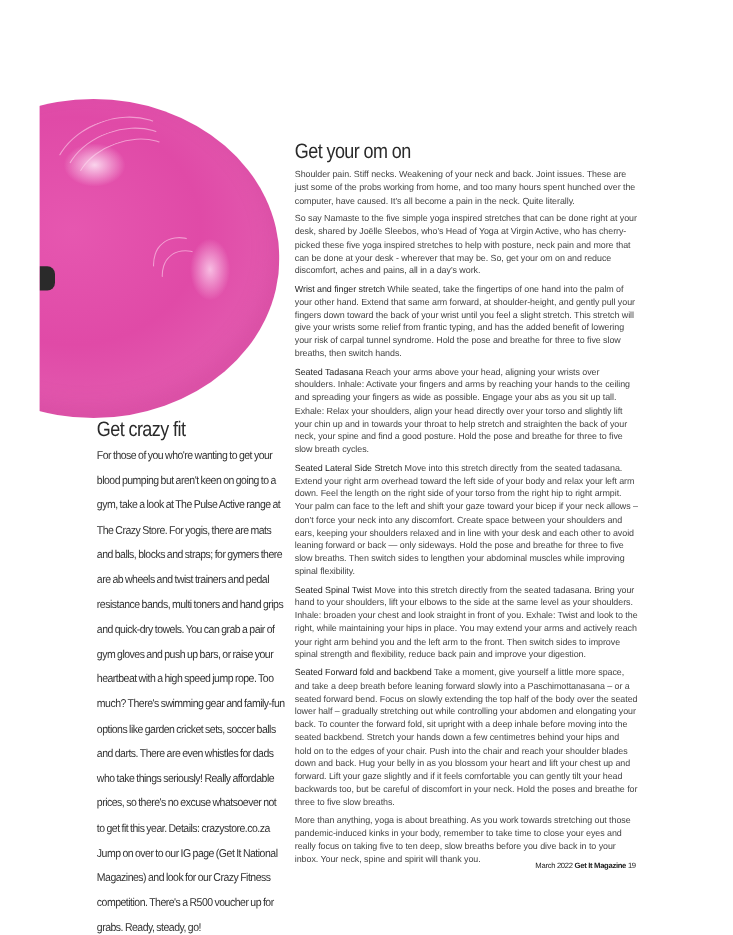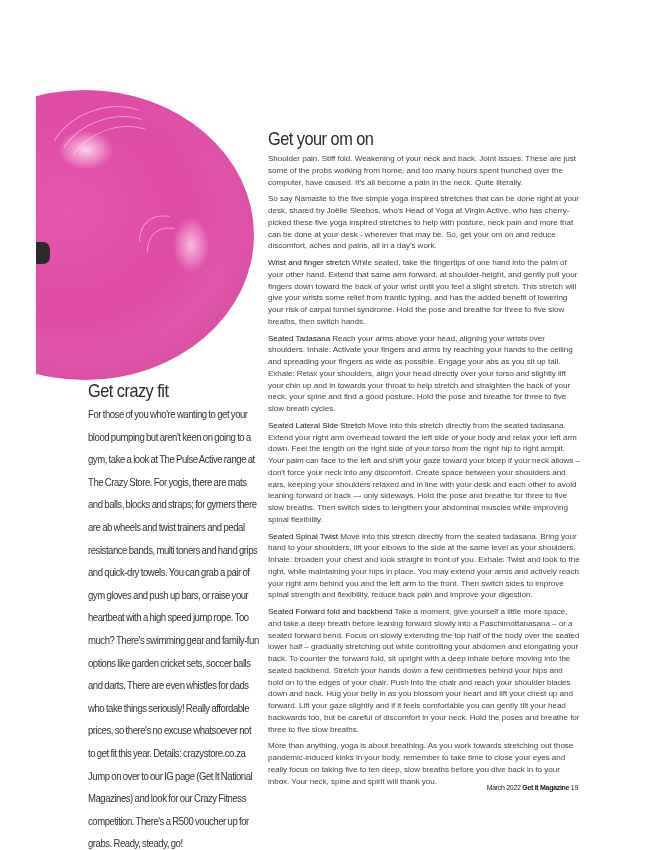--- a/index.html
+++ b/index.html
@@ -75,21 +75,21 @@
 
   <div class="col-left">
     <div class="h-left">Get crazy fit</div>
     <p class="p-left">For those of you who're wanting to get your blood pumping but aren't keen on going to a gym, take a look at The Pulse Active range at The Crazy Store. For yogis, there are mats and balls, blocks and straps; for gymers there are ab wheels and twist trainers and pedal resistance bands, multi toners and hand grips and quick-dry towels. You can grab a pair of gym gloves and push up bars, or raise your heartbeat with a high speed jump rope. Too much? There's swimming gear and family-fun options like garden cricket sets, soccer balls and darts. There are even whistles for dads who take things seriously! Really affordable prices, so there's no excuse whatsoever not to get fit this year. Details: crazystore.co.za Jump on over to our IG page (Get It National Magazines) and look for our Crazy Fitness competition. There's a R500 voucher up for grabs. Ready, steady, go!</p>
   </div>
 
   <div class="col-right">
     <div class="h-right">Get your om on</div>
 
     <p class="p-right">
-      <span>Shoulder pain. Stiff fold. Weakening of your neck and back. Joint issues. These are just some of the probs working from home, and too many hours spent hunched over the computer, have caused. It's all become a pain in the neck. Quite literally.</span>
+      <span>Shoulder pain. Stiff necks. Weakening of your neck and back. Joint issues. These are just some of the probs working from home, and too many hours spent hunched over the computer, have caused. It's all become a pain in the neck. Quite literally.</span>
     </p>
     <p class="p-right">
       <span>So say Namaste to the five simple yoga inspired stretches that can be done right at your desk, shared by Joëlle Sleebos, who's Head of Yoga at Virgin Active, who has cherry-picked these five yoga inspired stretches to help with posture, neck pain and more that can be done at your desk - wherever that may be. So, get your om on and reduce discomfort, aches and pains, all in a day's work.</span>
     </p>
     <p class="p-right">
       <b>Wrist and finger stretch</b><span> While seated, take the fingertips of one hand into the palm of your other hand. Extend that same arm forward, at shoulder-height, and gently pull your fingers down toward the back of your wrist until you feel a slight stretch. This stretch will give your wrists some relief from frantic typing, and has the added benefit of lowering your risk of carpal tunnel syndrome. Hold the pose and breathe for three to five slow breaths, then switch hands.</span>
     </p>
     <p class="p-right">
       <b> Seated Tadasana</b><span> Reach your arms above your head, aligning your wrists over shoulders. Inhale: Activate your fingers and arms by reaching your hands to the ceiling and spreading your fingers as wide as possible. Engage your abs as you sit up tall. Exhale: Relax your shoulders, align your head directly over your torso and slightly lift your chin up and in towards your throat to help stretch and straighten the back of your neck, your spine and find a good posture. Hold the pose and breathe for three to five slow breath cycles.</span>
     </p>

